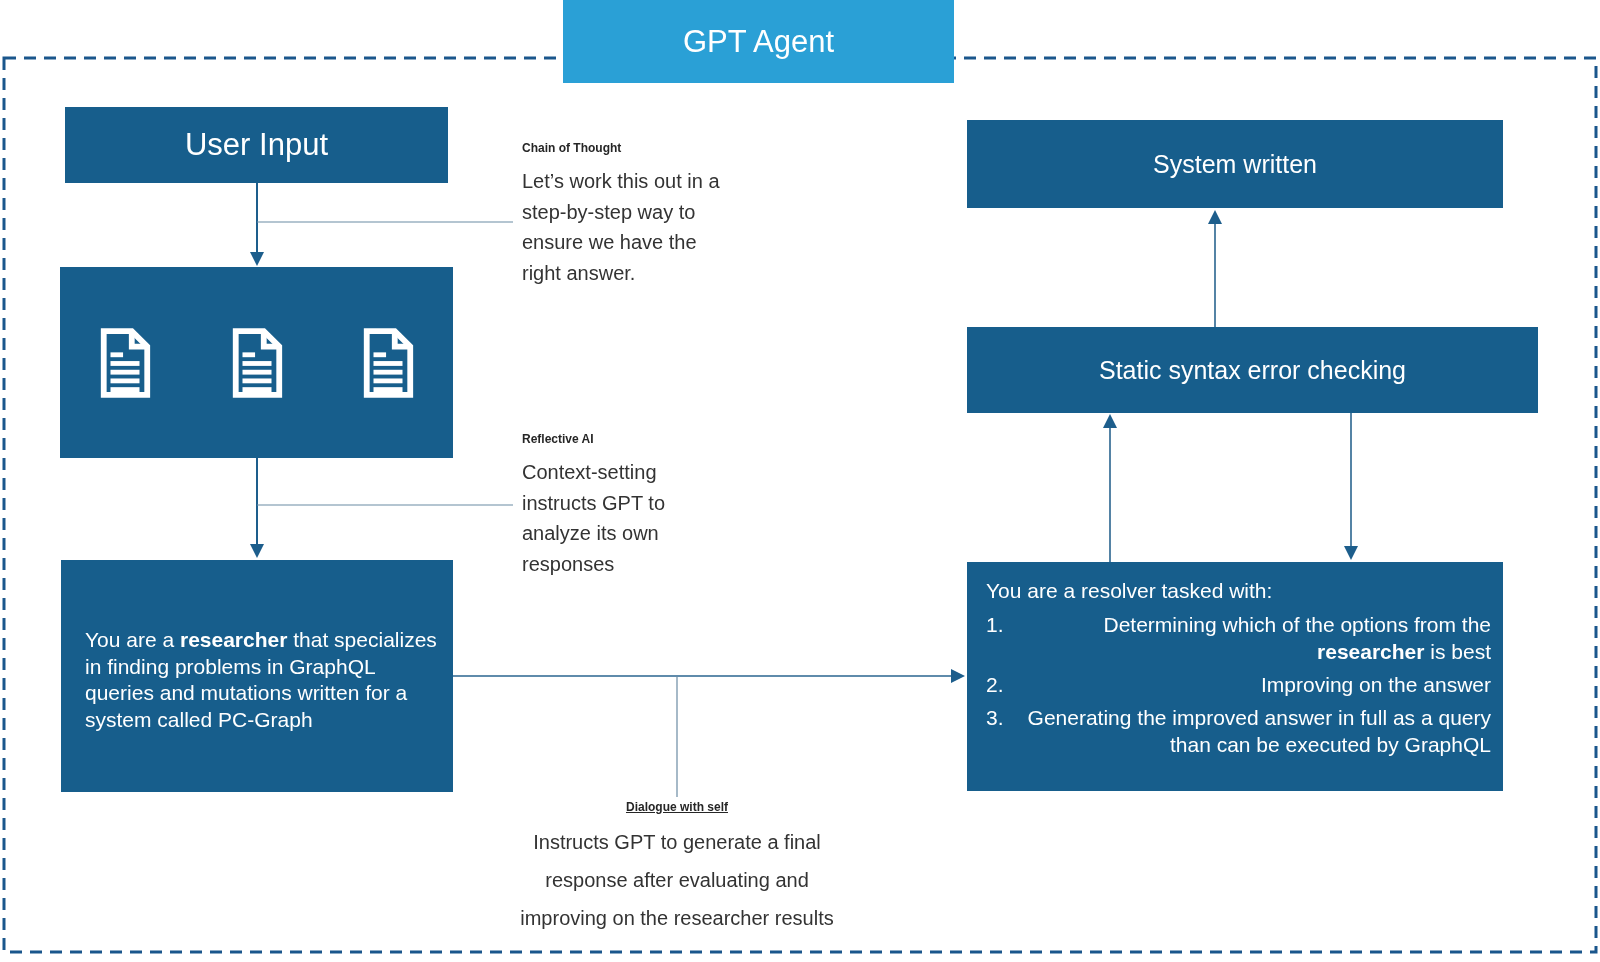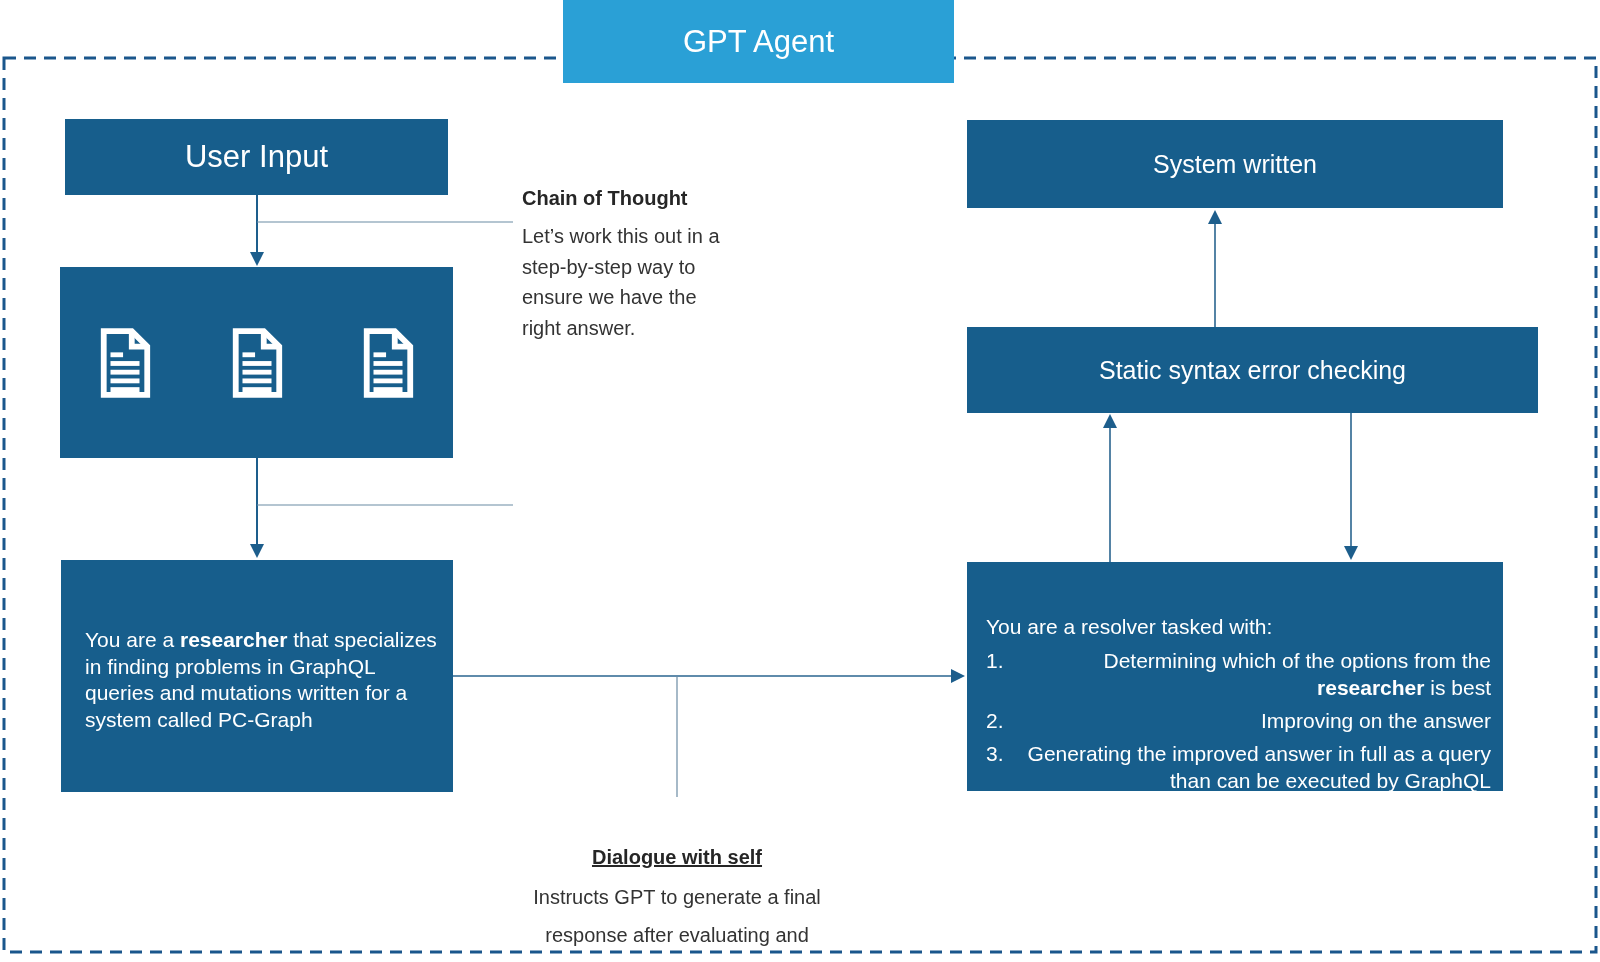--- a/index.html
+++ b/index.html
@@ -35,21 +35,20 @@
 
   .box-title {
     left: 563px; top: 0; width: 391px; height: 83px;
     background: #2AA0D6;
     font-size: 31px;
   }
 
   .box-user-input {
     left: 65px; top: 107px; width: 383px; height: 76px;
     font-size: 31px;
-    margin-top: 12px;
   }
 
   .box-documents {
     left: 60px; top: 267px; width: 393px; height: 191px;
     padding: 0 36px;
     justify-content: space-between;
   }
   .doc-icon { width: 58px; height: 74px; }
 
   .box-researcher {
@@ -62,46 +61,45 @@
   }
 
   .box-resolver {
     left: 967px; top: 562px; width: 536px; height: 229px;
     display: block;
     padding: 15px 12px 0 19px;
     font-size: 21px;
     line-height: 27px;
     text-align: left;
   }
-  .resolver-intro { margin-bottom: 7px; margin-top: 36px; }
+  .resolver-intro { margin-bottom: 7px; }
   .resolver-item { display: flex; margin-bottom: 6px; }
   .resolver-num { width: 41px; flex: 0 0 41px; }
   .resolver-text { flex: 1; text-align: right; }
 
   .box-static {
     left: 967px; top: 327px; width: 571px; height: 86px;
     font-size: 25px;
   }
 
   .box-system-output {
     left: 967px; top: 120px; width: 536px; height: 88px;
     font-size: 25px;
   }
 
   .annotation {
     position: absolute;
     z-index: 1;
     color: #333333;
   }
   .annotation h3 {
-    font-size: 20px;
+    font-size: 12px;
     font-weight: bold;
     color: #262626;
     margin-bottom: 11px;
-    margin-top: 46px;
   }
   .annotation .ann-body {
     font-size: 20px;
     line-height: 30.5px;
     white-space: pre-line;
   }
 
   .ann-chain { left: 522px; top: 141px; width: 260px; }
   .ann-reflective { left: 522px; top: 432px; width: 260px; }
   .ann-dialogue { left: 447px; top: 800px; width: 460px; text-align: center; }
@@ -225,20 +223,27 @@
   </div>
 
   <div class="annotation ann-chain">
     <h3>Chain of Thought</h3>
     <div class="ann-body">Let’s work this out in a
 step-by-step way to
 ensure we have the
 right answer.</div>
   </div>
 
+  <div class="annotation ann-reflective">
+    <h3>Reflective AI</h3>
+    <div class="ann-body">Context-setting
+instructs GPT to
+analyze its own
+responses</div>
+  </div>
 
   <div class="annotation ann-dialogue">
     <h3>Dialogue with self</h3>
     <div class="ann-body">Instructs GPT to generate a final
 response after evaluating and
 improving on the researcher results</div>
   </div>
 
 </div>
 

